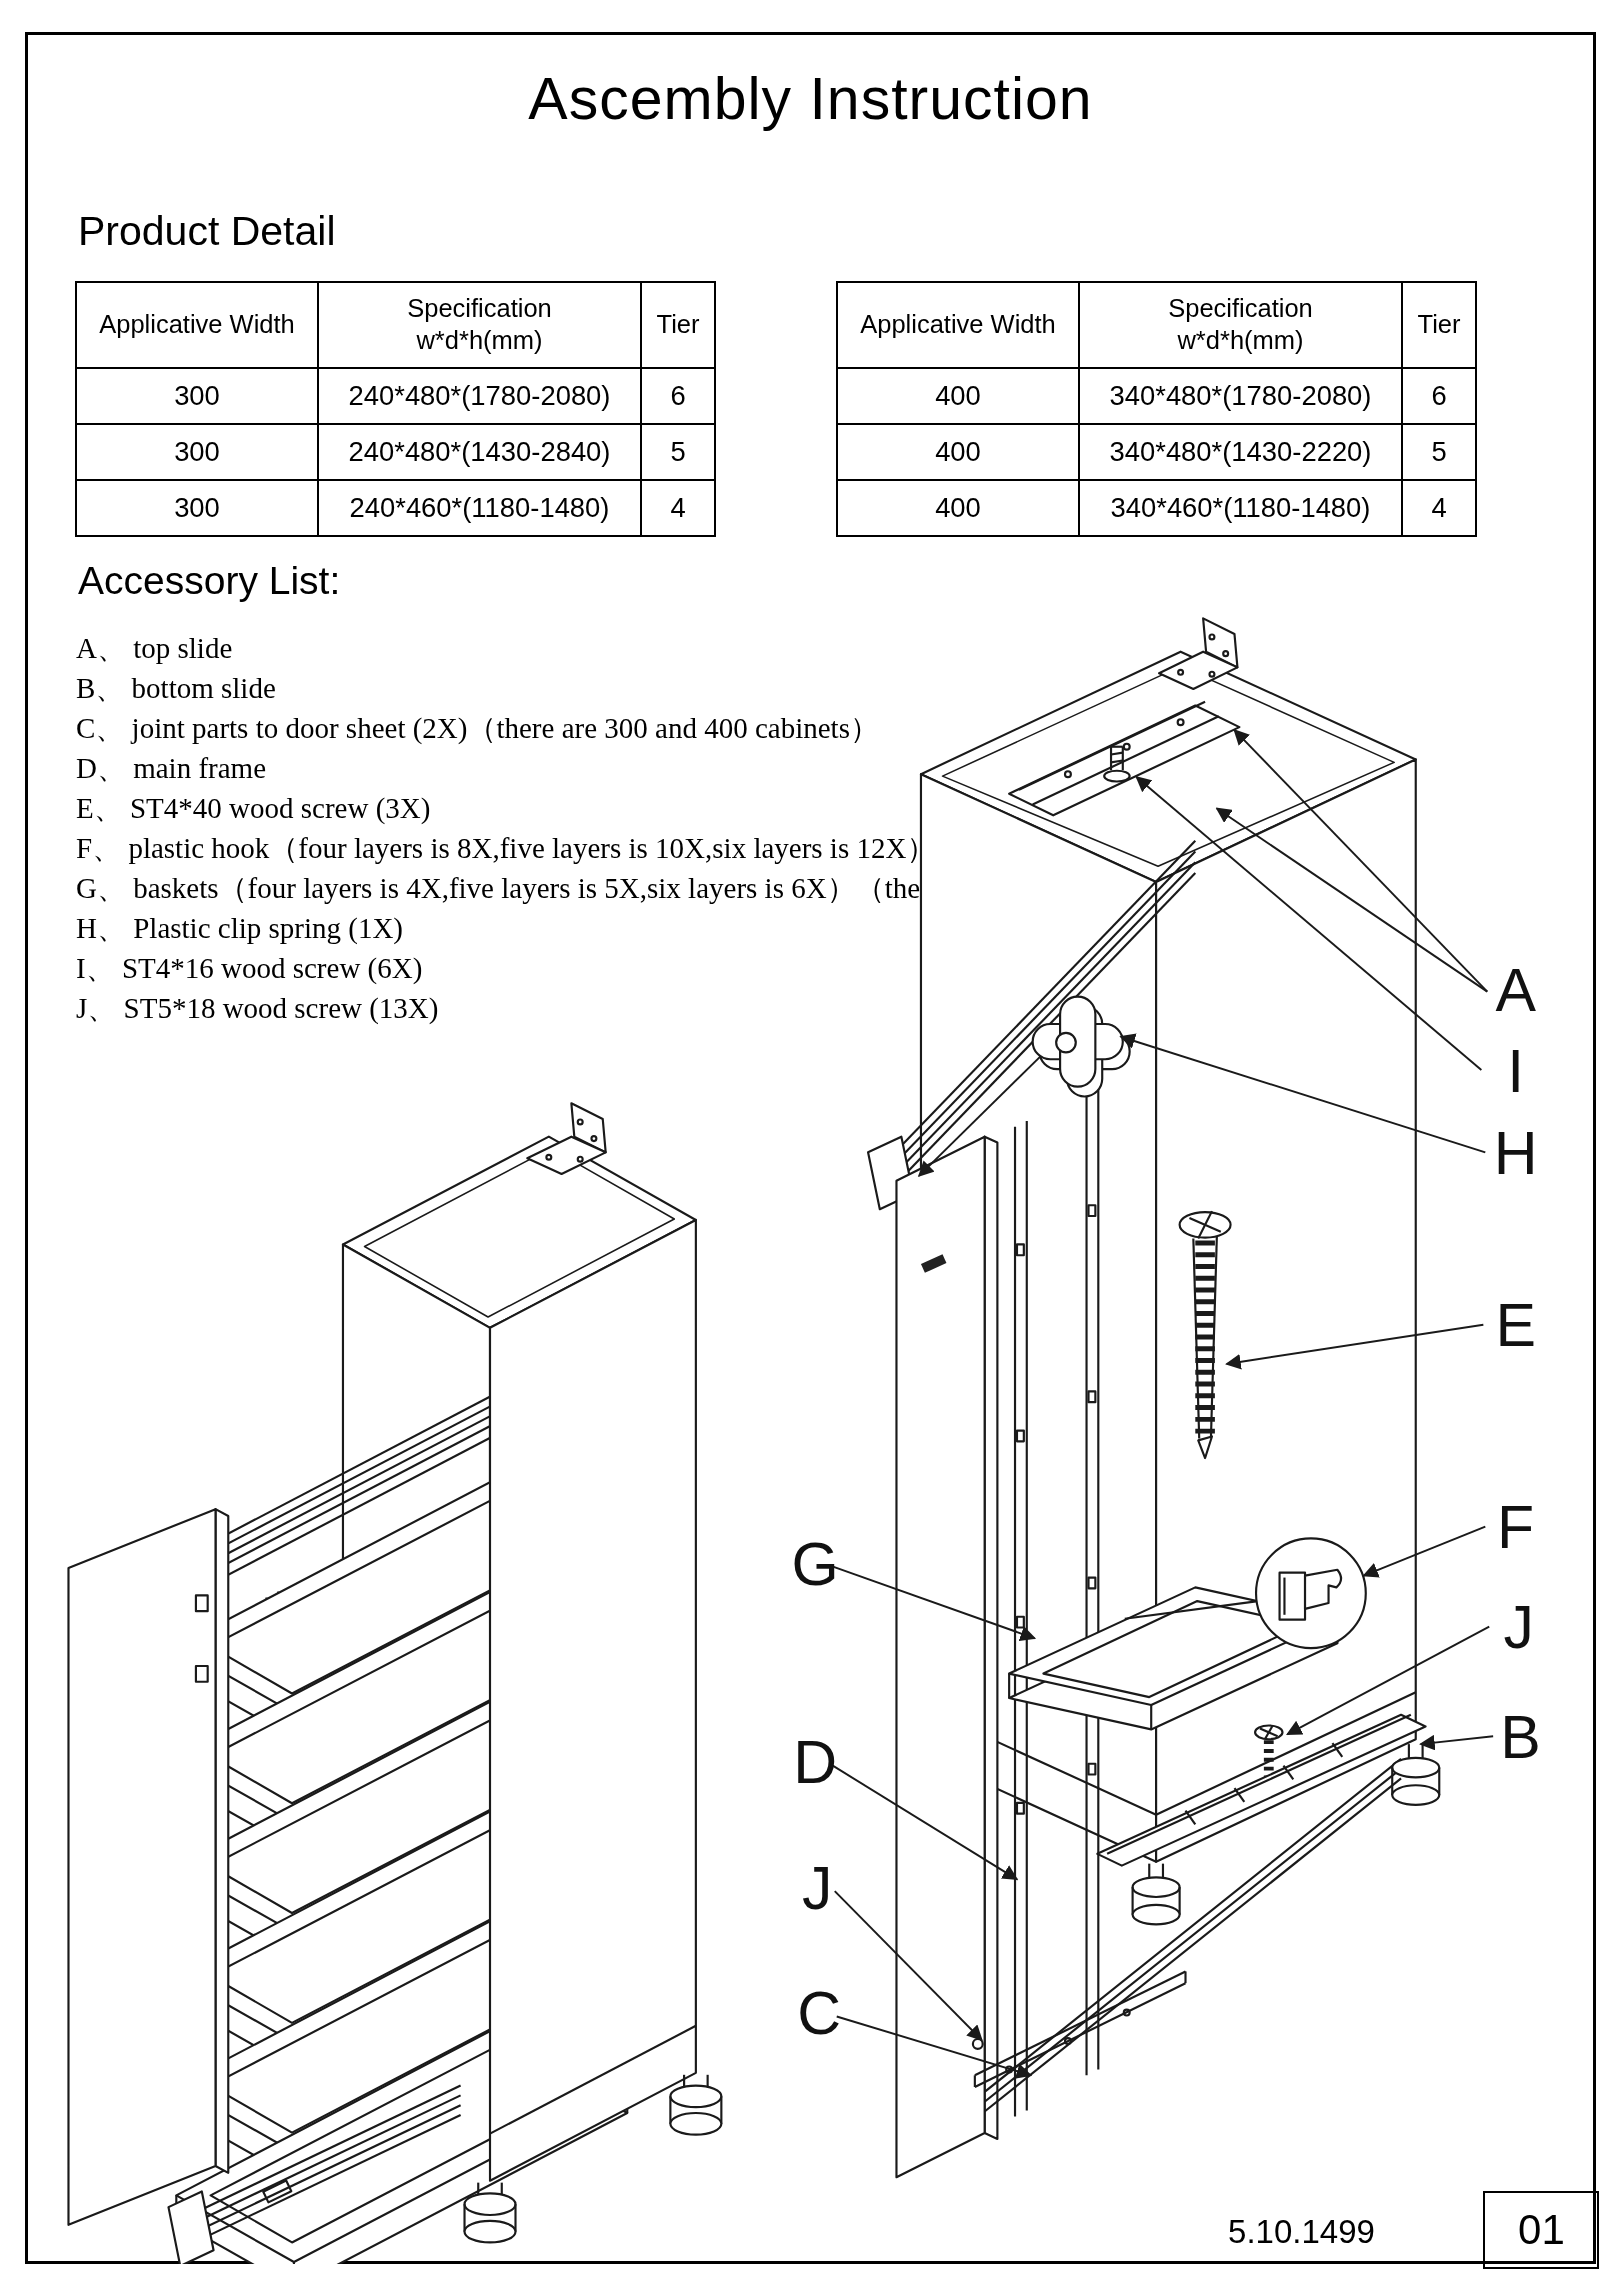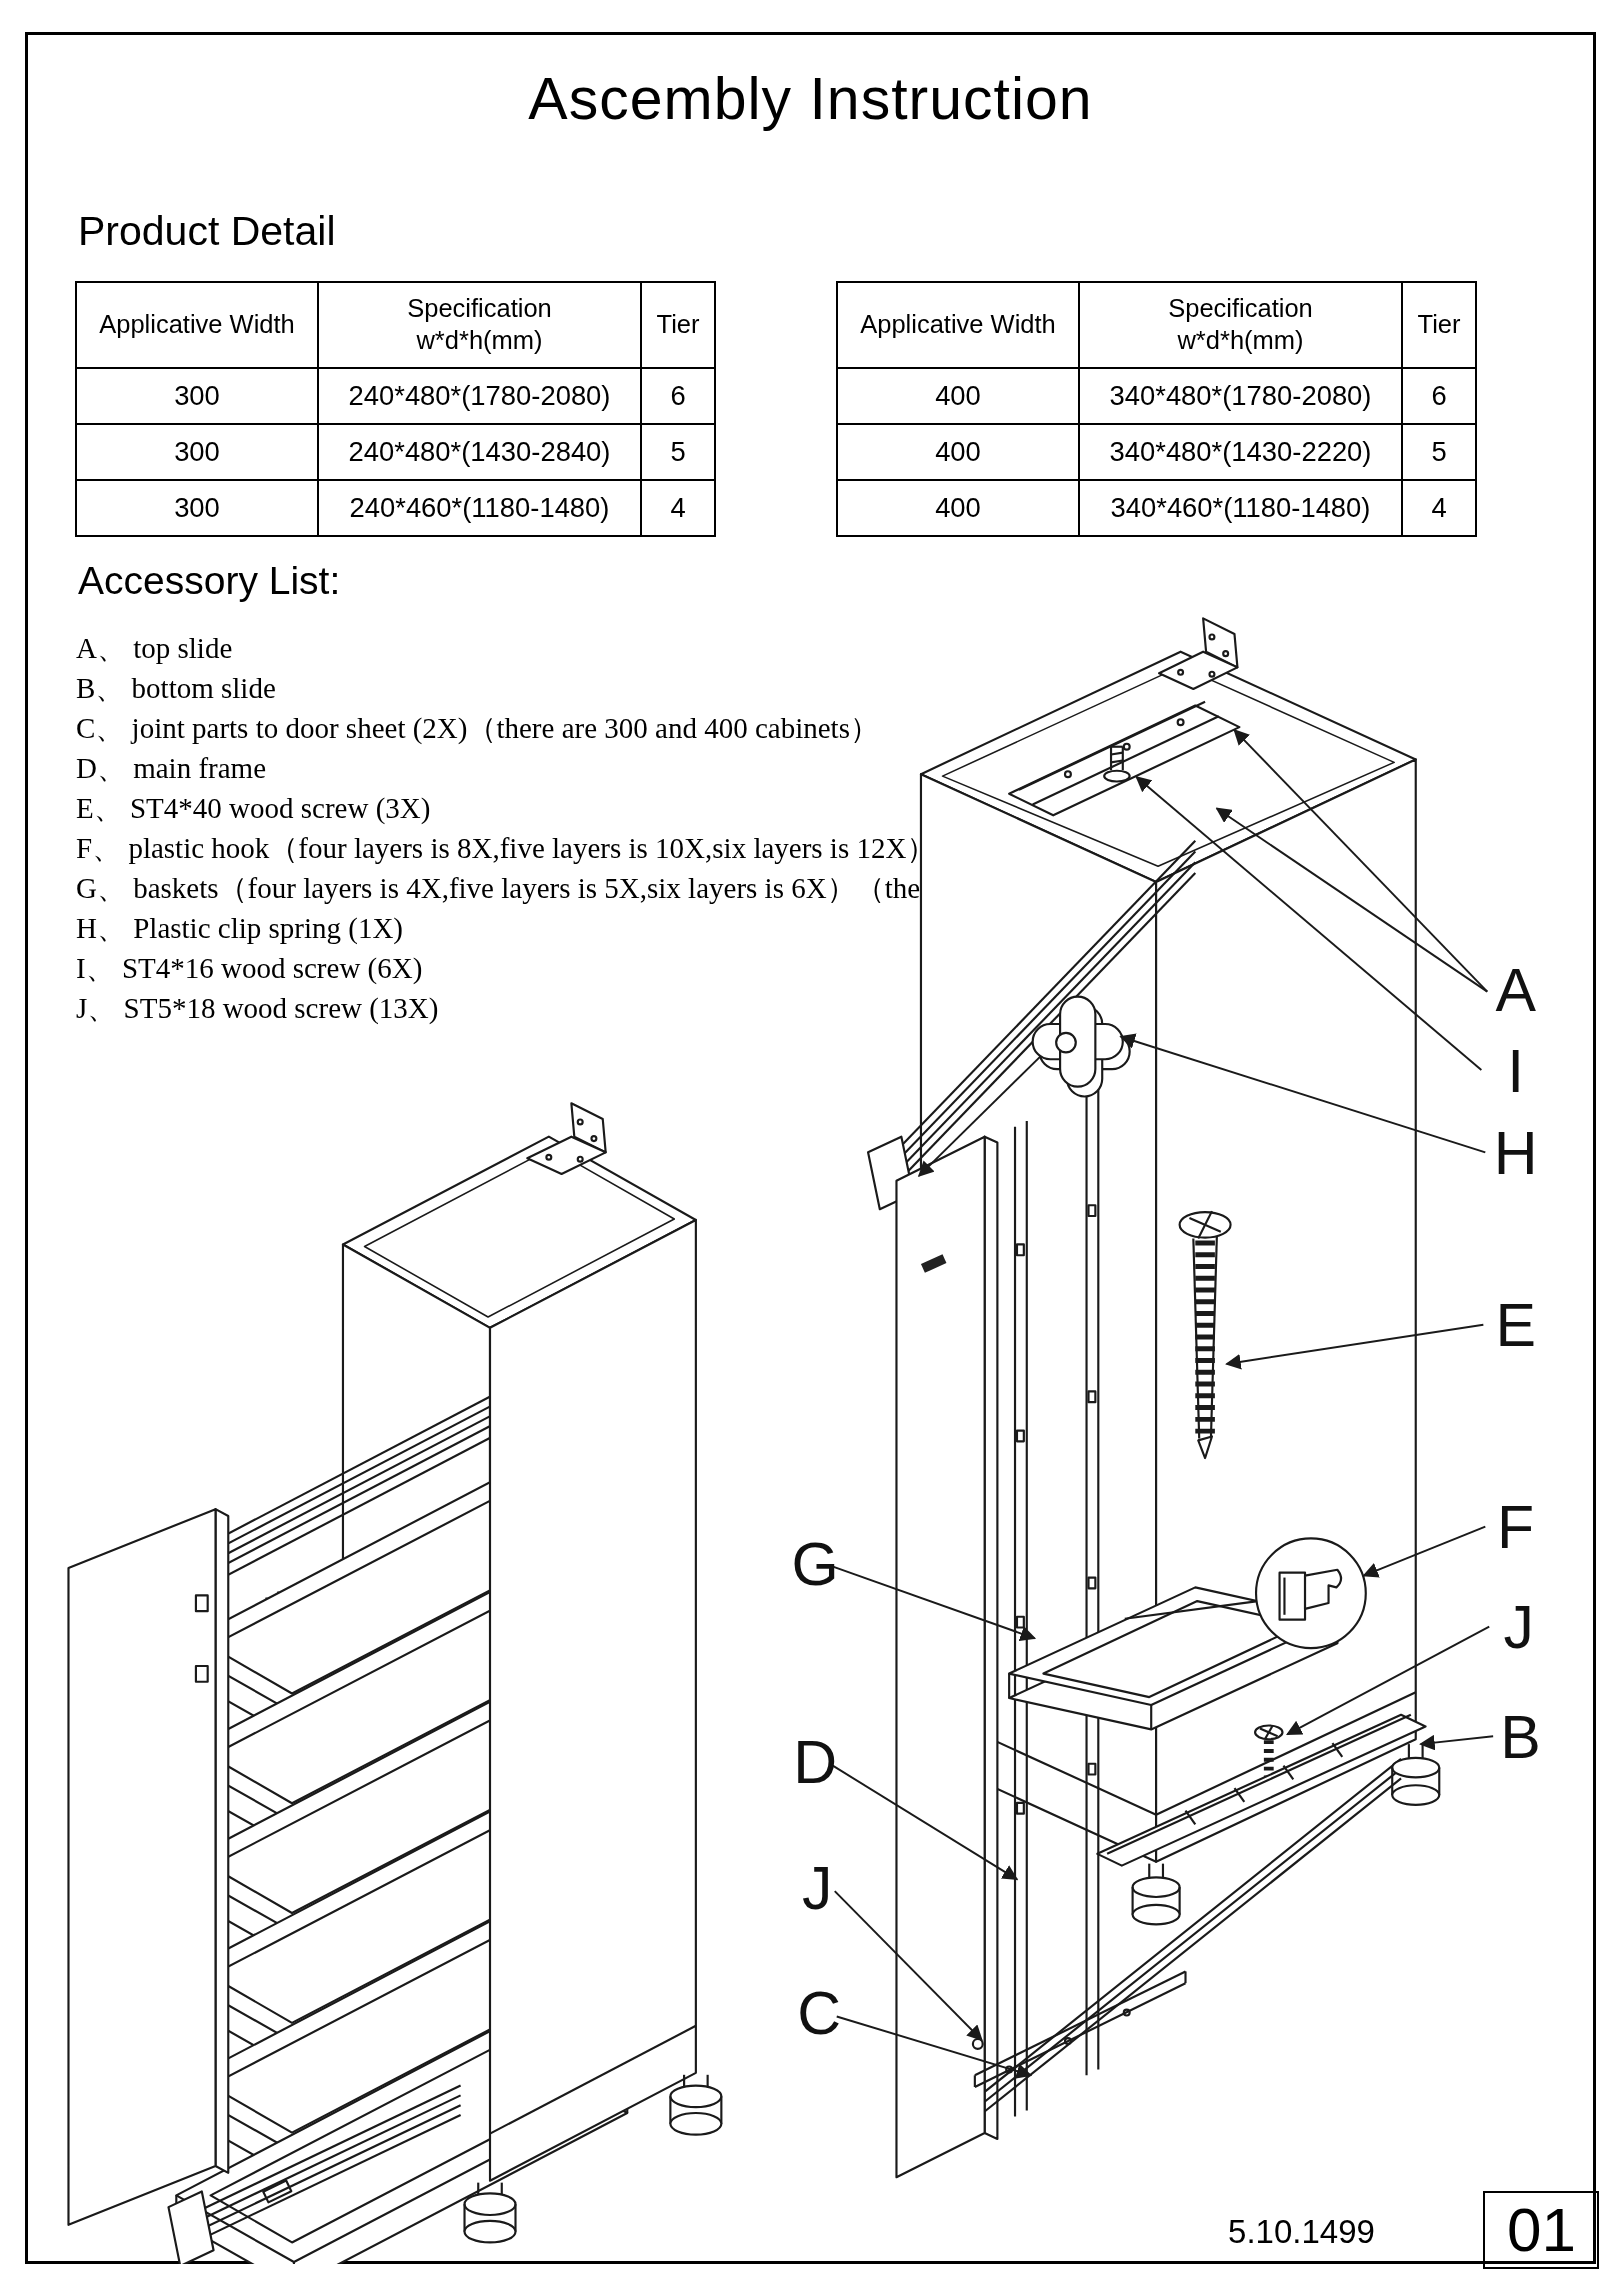--- a/index.html
+++ b/index.html
@@ -14,21 +14,21 @@
   table.spec td, table.spec th { border:2px solid #000; text-align:center; vertical-align:middle; font-weight:400; }
   table.spec th { font-size:25.5px; height:86px; line-height:1.25; }
   table.spec td { font-size:27.4px; height:56px; }
   #table-300 { left:75px; top:281px; width:611px; }
   #table-400 { left:836px; top:281px; width:616px; }
   .c1 { width:242px; } .c2 { width:323px; } .c3 { width:74px; }
   #accessory-list { position:absolute; left:76px; top:629px;font-family:Liberation Serif, serif; }
   #accessory-list .item { font-size:29px; height:40px; white-space:nowrap; }
   svg text.lbl { font-family:"Liberation Sans",sans-serif; font-size:62px; fill:#111; }
   #footer-num { position:absolute; left:1184px; top:2201px; width:235px; text-align:center; font-size:33px;margin-top:12px; }
-  #page-box { position:absolute; right:21.6px; bottom:24.5px; width:116px; height:78px; border:2.9px solid #000; display:flex; align-items:center; justify-content:center; font-size:62px; }
+  #page-box { position:absolute; right:21.6px; bottom:24.5px; width:116px; height:78px; border:2.9px solid #000; display:flex; align-items:center; justify-content:center; font-size:42px; }
   .diagram { position:absolute; }
   #diag-left { left:39px; top:921px; }
   #diag-right { left:774px; top:617px; }
 </style>
 </head>
 <body>
 
 <div id="page">
   <div id="border"></div>
 

